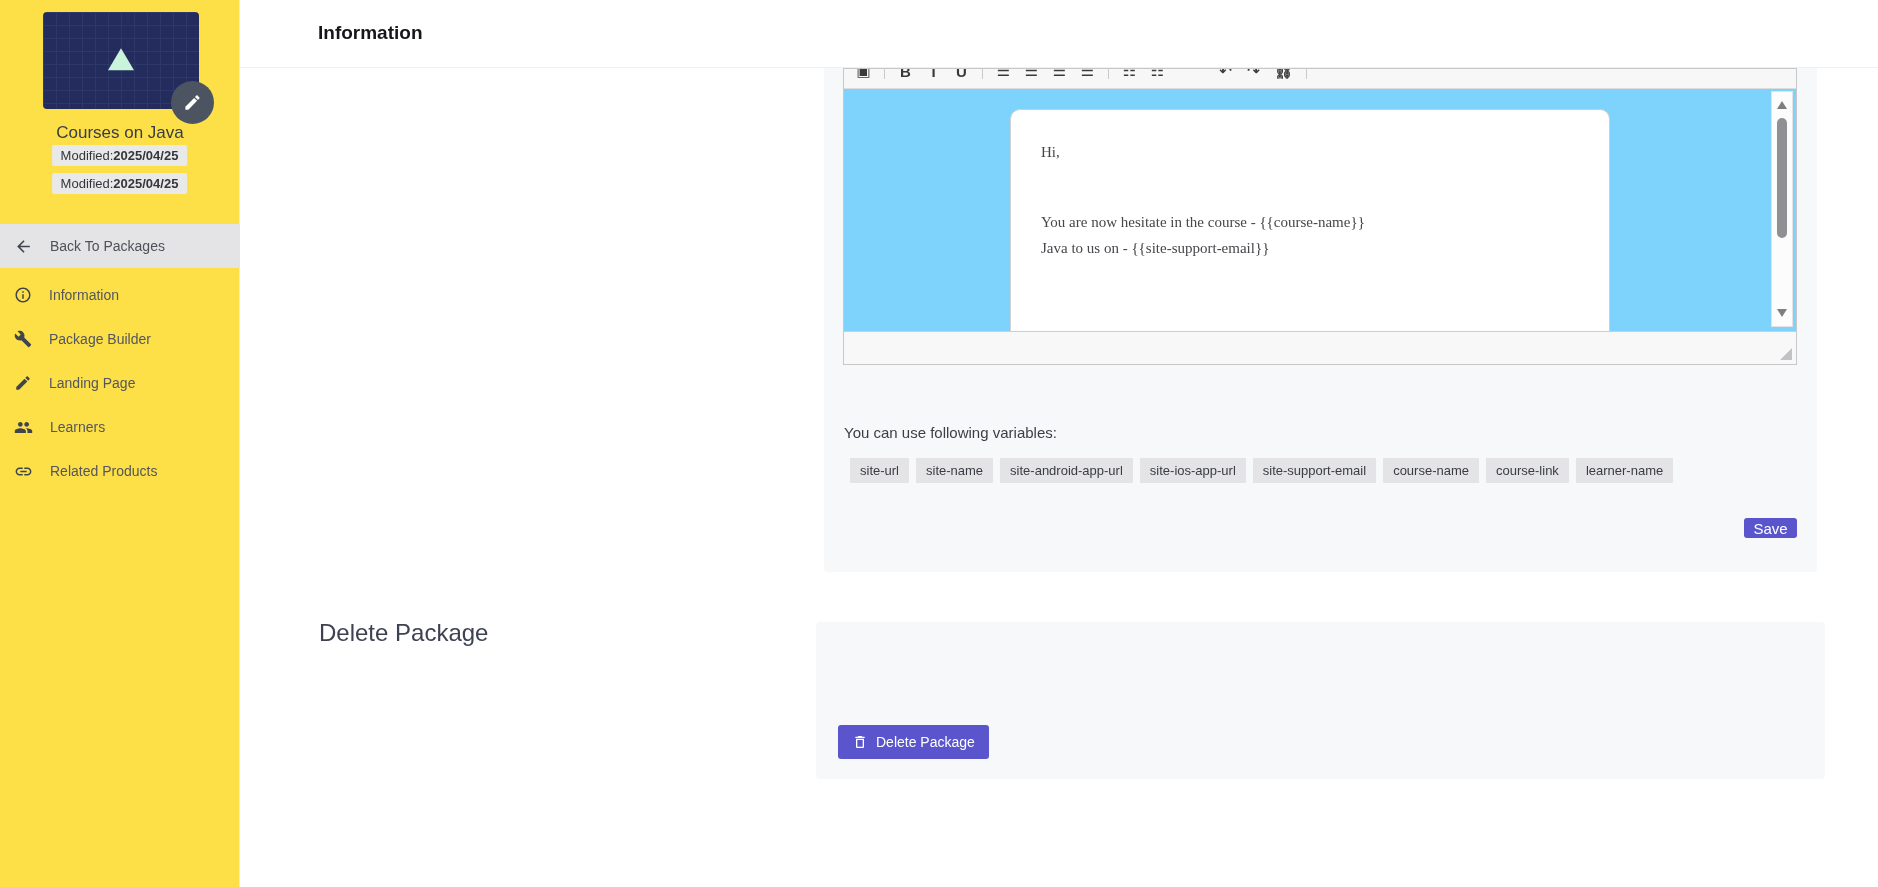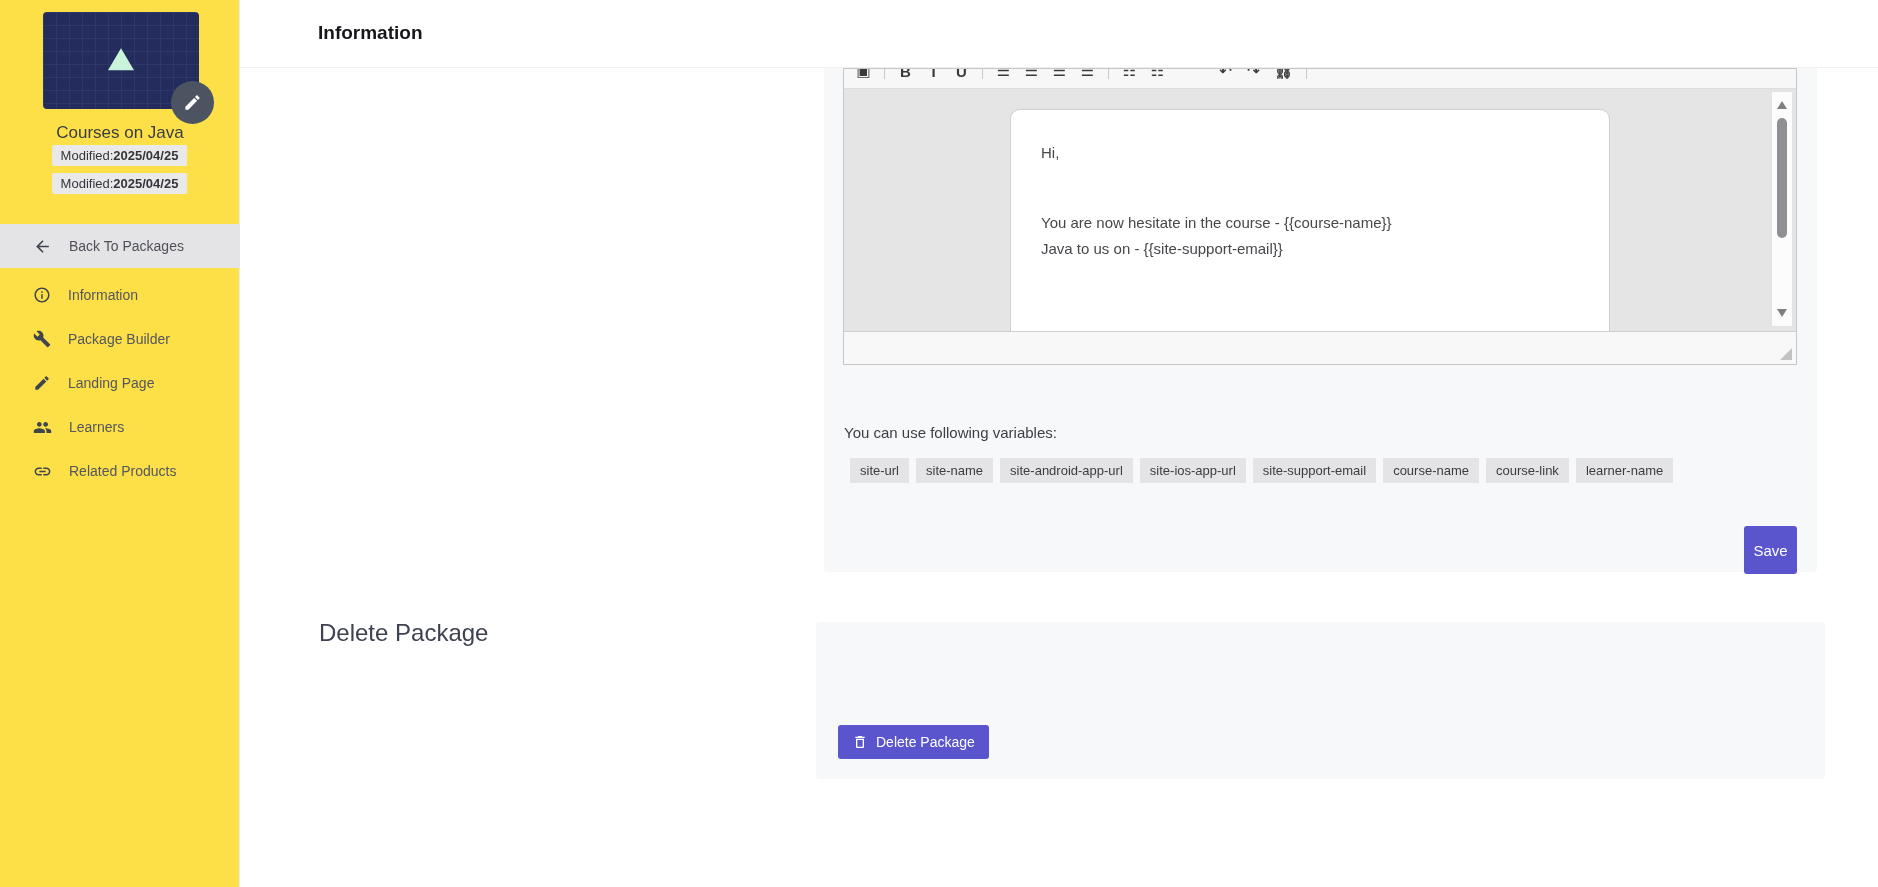--- a/index.html
+++ b/index.html
@@ -20,21 +20,21 @@
   .edit-btn { position:absolute; left:128px; top:69px; width:43px; height:43px; border-radius:50%;
     background:#4c5462; border:none; display:flex; align-items:center; justify-content:center; cursor:pointer; }
   .course-title { position:absolute; left:0; top:123px; width:240px; text-align:center;
     font-size:17px; color:#383c45; }
   .badge { position:absolute; left:50%; transform:translateX(-50%); background:#e9e9ea;
     border-radius:2px; font-size:13px; color:#34363c; padding:3px 9px; white-space:nowrap; }
   .badge b { font-weight:bold; }
   .badge.created { top:145px; }
   .badge.modified { top:173px; }
   .nav { position:absolute; left:0; top:224px; width:240px; }
-  .nav-item { height:44px; display:flex; align-items:center; padding-left:33px; gap:17px;
+  .nav-item { height:44px; display:flex; align-items:center; padding-left:14px; gap:17px;
     font-size:14px; color:#53565e; cursor:pointer; }
   .nav-item.back { background:#e4e4e7; color:#4e5158; margin-bottom:5px; }
   .nav-item svg { flex:0 0 auto; }
 
   
   .header { position:fixed; left:240px; top:0; width:1638px; height:68px; background:#fff;
     border-bottom:1px solid #f0f0f2; z-index:10; }
   .header h1 { margin-left:78px; line-height:66px; font-size:19px; font-weight:bold; color:#16171b; }
 
   
@@ -46,21 +46,21 @@
 
   .editor { position:absolute; left:19px; top:0; width:954px; height:297px;
     border:1px solid #c7c7c9; background:#fff; display:flex; flex-direction:column; }
   .toolbar { height:20px; background:#f7f7f8; border-bottom:1px solid #dddddf;
     position:relative; overflow:hidden; }
   .toolbar-row { position:absolute; left:12px; top:-15px; height:34px; display:flex;
     align-items:center; gap:13px; font-size:15px; font-weight:bold; color:#3a3a3a; }
   .tb-icon { display:inline-block; min-width:15px; text-align:center; cursor:pointer; }
   .tb-sep { width:1px; height:16px; background:#c9c9cb; }
 
-  .editor-body { height:242px; background:#e5e5e5; position:relative; overflow:hidden; }
+  .editor-body { height:242px; background:#7dd3fc; position:relative; overflow:hidden;font-family:Liberation Serif, serif; }
   .paper { position:absolute; left:166px; top:20px; width:600px; height:260px; background:#fff;
     border:1px solid #cfcfd1; border-radius:10px 10px 0 0; padding:34px 30px; }
   .paper p { font-size:15px; line-height:17px; color:#45474b; }
   .paper p.l2 { margin-top:53px; }
   .paper p.l3 { margin-top:50px; }
   .paper p.l4 { margin-top:9px; }
 
   .vscroll { position:absolute; right:3px; top:2px; width:22px; height:236px;
     background:#fcfcfc; border:1px solid #e3e3e5; }
   .arrow-up { position:absolute; left:5px; top:9px; width:0; height:0;
@@ -74,23 +74,23 @@
 
   .statusbar { height:33px; background:#f8f8f9; border-top:1px solid #cfcfd1; position:relative; }
   .grip { position:absolute; right:4px; bottom:4px; width:0; height:0;
     border-left:12px solid transparent; border-bottom:12px solid #c2c2c4; }
 
   .vars-label { position:absolute; left:20px; top:356px; font-size:15px; color:#3b3e44; }
   .chips { position:absolute; left:26px; top:390px; display:flex; gap:7px; }
   .chip { background:#e4e4e6; color:#393c42; font-size:13px; padding:5px 10px;
     border-radius:0; white-space:nowrap; cursor:pointer; }
 
-  .save-btn { position:absolute; right:20px; top:450px; width:53px; height:48px;
+  .save-btn { position:absolute; right:20px; top:450px; width:53px; height:20px;
     background:#5b55cd; color:#fff; font-size:15px; border:none; border-radius:3px; cursor:pointer;
-    font-family:inherit;margin-top:8px; }
+    font-family:inherit; }
 
   .delete-title { position:absolute; left:79px; top:619px; font-size:24px; font-weight:500; color:#3d4152; }
   .delete-card { position:absolute; left:576px; top:622px; width:1009px; height:157px;
     border-radius:4px; padding:22px 21px; }
   .delete-card p { font-size:15.5px; line-height:24px; color:#3e4150; max-width:965px; }
   .delete-btn { position:absolute; left:22px; top:103px; height:34px; padding:0 14px;
     display:flex; align-items:center; gap:8px; background:#5b55cd; color:#fff; font-size:14px;
     border:none; border-radius:3px; cursor:pointer; font-family:inherit; }
 </style>
 </head>

